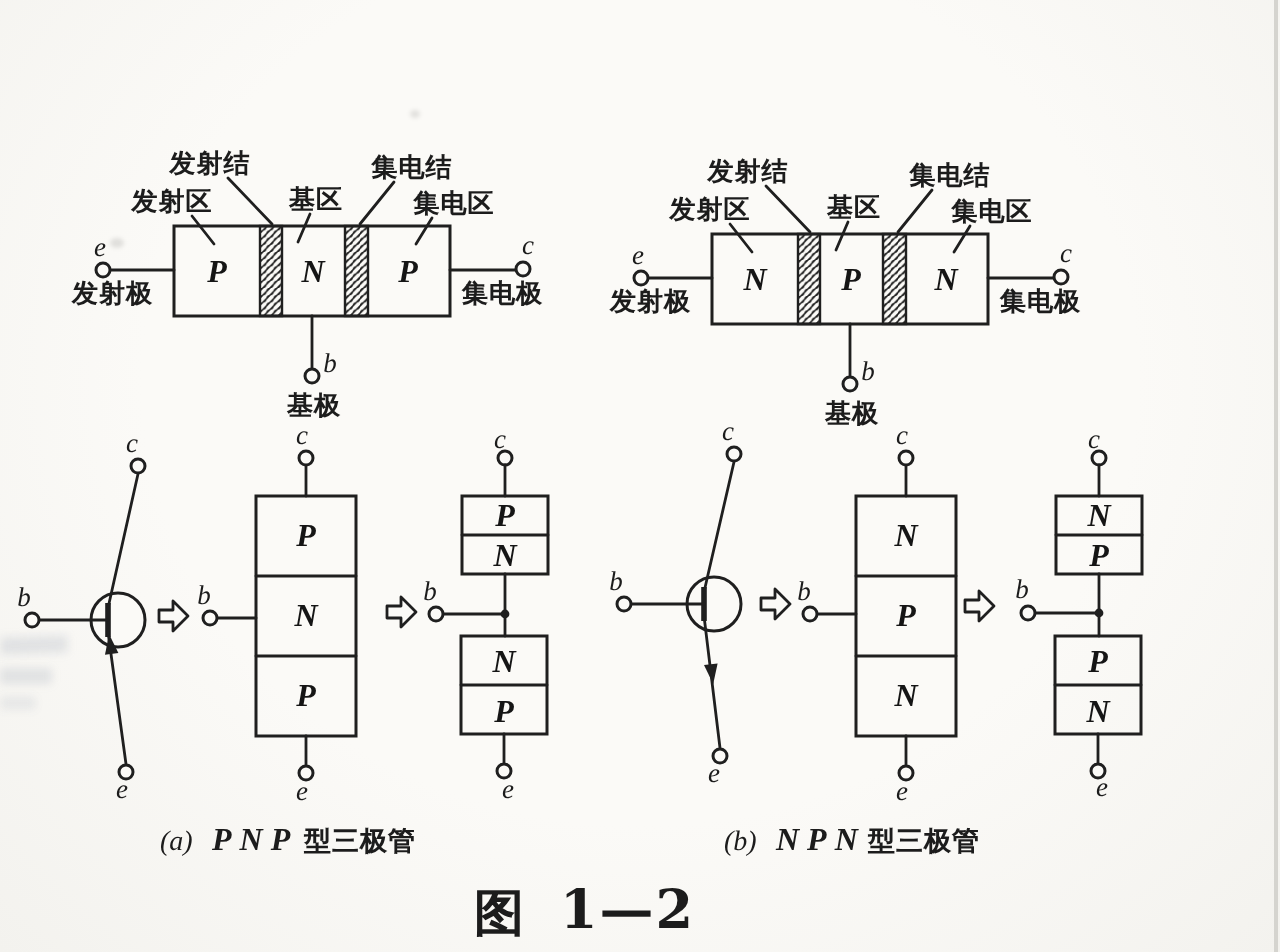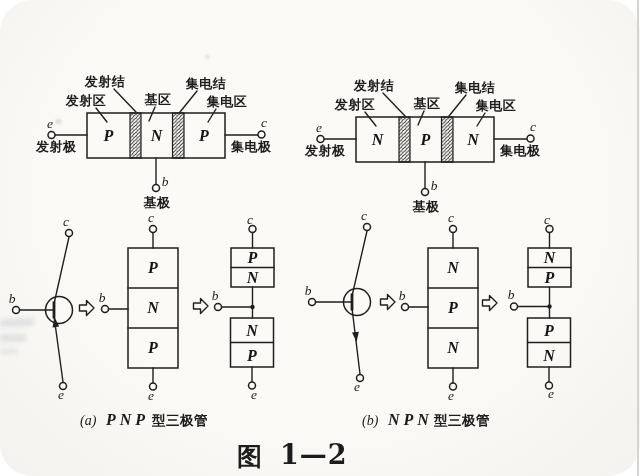--- a/index.html
+++ b/index.html
@@ -1,21 +1,20 @@
 <!DOCTYPE html>
 <html><head>
 <meta charset="utf-8">
 <style>
   html,body{margin:0;padding:0;}
   body{width:640px;height:476px;overflow:hidden;}
   .page{
     position:relative;width:640px;height:476px;
     background:radial-gradient(ellipse at 50% 40%, #fbfaf7 55%, #f3f2ee 100%);
     font-family:"Liberation Sans","DejaVu Sans",sans-serif;
-    border-radius:32px;
   }
   .edge{position:absolute;right:1px;top:0;width:2px;height:100%;background:#d5d4cf;}
   .ghost{position:absolute;background:rgba(110,122,148,.16);filter:blur(2px);border-radius:2px;}
   .g1{left:0;top:318px;width:34px;height:9px;transform:rotate(-2deg);}
   .g2{left:0;top:334px;width:26px;height:8px;}
   .g3{left:0;top:348px;width:18px;height:7px;opacity:.7;}
   .speck{position:absolute;background:rgba(0,0,0,.10);border-radius:50%;filter:blur(1px);}
   .s1{left:55px;top:119px;width:7px;height:5px;}
   .s2{left:205px;top:55px;width:5px;height:4px;}
 

